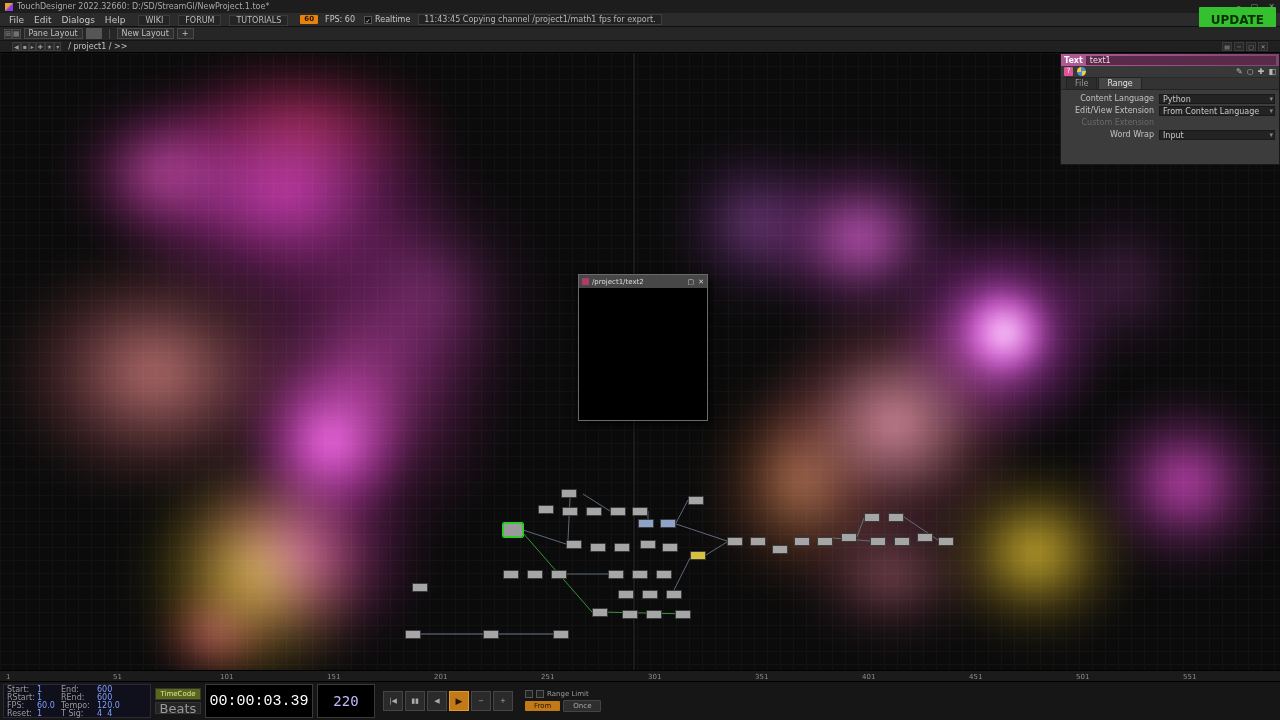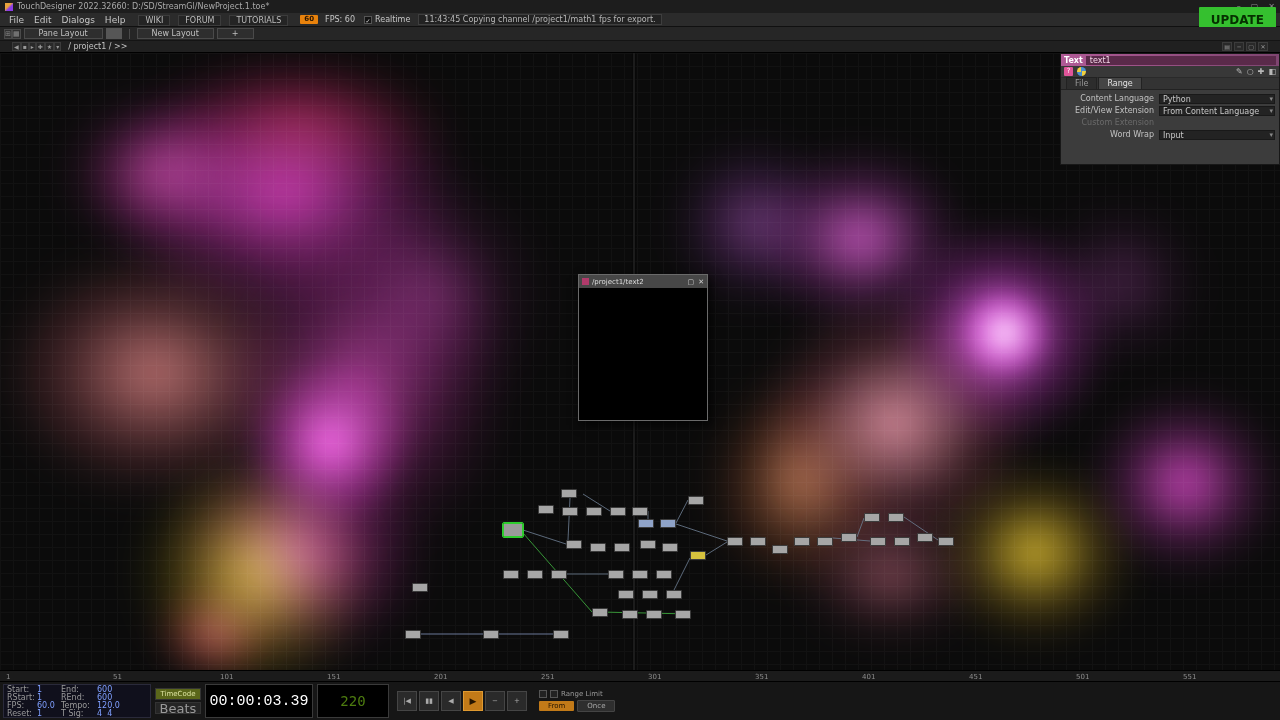--- a/index.html
+++ b/index.html
@@ -30,21 +30,21 @@
     max-width:520px; overflow:hidden; }
   .update-btn { margin-left:auto; background:#35c02f; color:#063000; font-size:12px; font-weight:bold;
     padding:6px 12px; border-radius:1px; }
 
   
   .toolbar { height:14px; background:#262626; display:flex; align-items:center; gap:3px;
     padding:0 4px; font-size:8px; border-bottom:1px solid #141414; flex:0 0 auto; }
   .tb-icon { width:12px; height:11px; border:1px solid #4a4a4a; background:#303030; color:#8a8a8a;
     font-size:7px; line-height:9px; text-align:center; }
   .pane-layout-btn,.new-layout-btn,.add-btn { border:1px solid #4a4a4a; background:#2e2e2e;
-    padding:0 14px; height:11px; line-height:9px; color:#c0c0c0; }
+    padding:0 4px; height:11px; line-height:9px; color:#c0c0c0; }
   .layout-thumb { width:13px; height:10px; border:1px solid #565656; background:#2a2a2a; position:relative; }
   .layout-thumb::after { content:""; position:absolute; left:50%; top:0; bottom:0; width:1px; background:#565656; }
   .divider-v { width:1px; height:10px; background:#4a4a4a; margin:0 4px; }
 
   
   .breadcrumb { height:12px; background:#202020; display:flex; align-items:center; gap:2px;
     padding:0 12px; font-size:8px; color:#aaa; border-bottom:1px solid #000; flex:0 0 auto; }
   .bc-icon { min-width:10px; height:9px; border:1px solid #3c3c3c; background:#292929; color:#999;
     font-size:6px; line-height:8px; text-align:center; padding:0 1px; }
   .bc-path { margin-left:5px; color:#c4c4c4; }
@@ -116,21 +116,21 @@
     color:#9a9a9a; align-content:space-between; }
   .tl-info .val { color:#7f9fff; white-space:pre; }
   .tc-stack { width:46px; display:flex; flex-direction:column; gap:2px; justify-content:center; }
   .tc-btn { height:12px; background:#5a661a; color:#dce3a0; font-size:7px; text-align:center;
     line-height:11px; border:1px solid #333; }
   .beats-btn { height:12px; background:#252525; color:#999; font-size:13px; text-align:center;
     line-height:11px; border:1px solid #333; }
   .tc-display { width:108px; background:#000; border:1px solid #3a3a3a; color:#fff;
     font-family:Liberation Mono, monospace; font-size:15px;
     display:flex; align-items:center; justify-content:center; }
-  .frame-display { width:72px; background:#000; border:1px solid #3a3a3a; color:#4d7c0f;
+  .frame-display { width:58px; background:#000; border:1px solid #3a3a3a; color:#c4b5fd;
     font-family:"DejaVu Sans Mono","Liberation Mono",monospace; font-size:14px;
     display:flex; align-items:center; justify-content:center; }
   .transport { display:flex; align-items:center; gap:2px; margin-left:4px; }
   .t-btn { width:20px; height:20px; background:#2a2a2a; border:1px solid #454545; color:#aaa;
     font-size:7px; display:flex; align-items:center; justify-content:center; }
   .t-btn.active { background:#c27a18; border-color:#e09a30; color:#241400; font-size:9px; }
   .range-block { display:flex; flex-direction:column; justify-content:center; gap:2px;
     font-size:7px; color:#999; margin-left:8px; }
   .range-row { display:flex; align-items:center; gap:3px; }
   .icon-sq { width:8px; height:8px; border:1px solid #555; background:#222; display:inline-block; }

